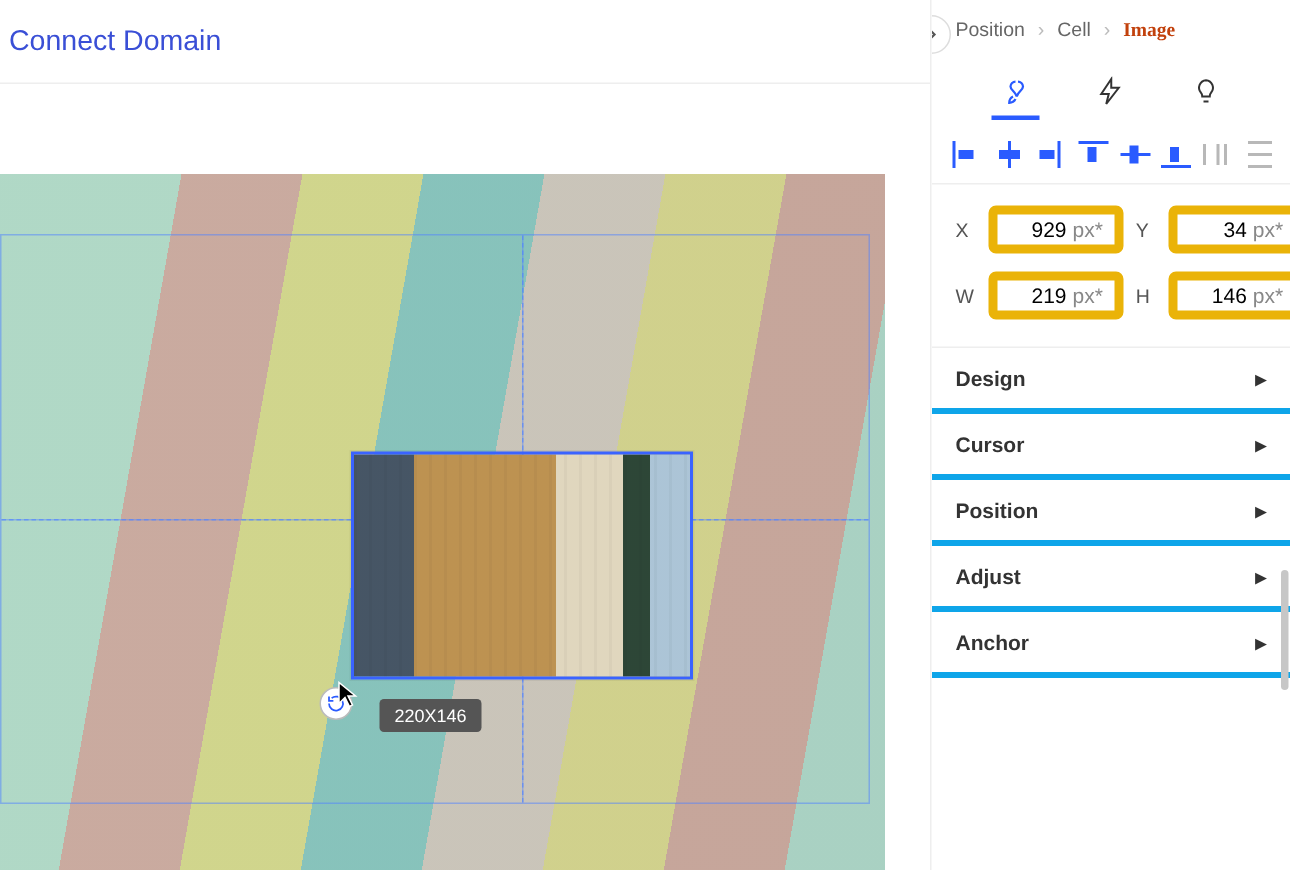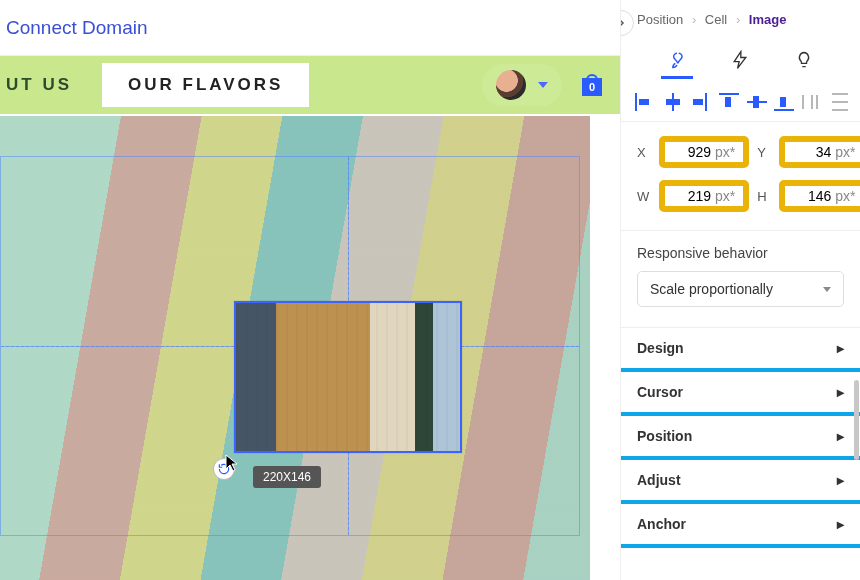--- a/index.html
+++ b/index.html
@@ -53,21 +53,21 @@
   }
   .rotate-handle { position:absolute; top:342px; left:213px; width:22px;height:22px;border-radius:50%;background:#fff;border:1px solid #bbb;display:flex;align-items:center;justify-content:center; }
   .rotate-handle svg{width:14px;height:14px;}
   .cursor-arrow { position:absolute; top:338px; left:225px; }
   .dim-badge { position:absolute; top:350px; left:253px; background:#555; color:#fff; font-size:12px; padding:4px 10px; border-radius:3px;}
 
   
   .panel { width:240px; border-left:1px solid #eee; height:580px; overflow-y:auto; position:relative;}
   .panel-collapse { position:absolute; left:-13px; top:10px; width:26px;height:26px;border-radius:50%;background:#fff;border:1px solid #ddd;display:flex;align-items:center;justify-content:center; cursor:pointer; z-index:5;}
   .crumbs { padding:12px 16px 0; font-size:13px; color:#666;}
-  .crumbs .cur { color:#4c1d95; font-weight:600;}
+  .crumbs .cur { color:#c2410c; font-weight:600;font-family:Liberation Serif, serif;}
   .crumbs .sep{ margin:0 5px; color:#bbb;}
   .mode-tabs { display:flex; justify-content:space-around; padding:16px 24px 0;}
   .mode-tabs .mt { width:32px; height:36px; display:flex;align-items:center;justify-content:center; border-bottom:3px solid transparent; cursor:pointer;}
   .mode-tabs .mt.active{ border-bottom-color:#2a5bff;}
   .mode-tabs svg{width:20px;height:20px;}
   .align-row { display:flex; gap:12px; padding:14px 14px 10px; align-items:center; border-bottom:1px solid #eee;}
   .align-row .a{ width:20px;height:18px; position:relative; cursor:pointer;}
   .align-row .a .bar{ position:absolute; background:#2a5bff;}
   .align-row .a.muted .bar{ background:#b8b8b8;}
   .size-section { padding:14px 16px 18px; border-bottom:1px solid #eee;}
@@ -87,36 +87,20 @@
   .acc .caret{ color:#333;}
   .scroll-hint{ position:absolute; right:1px; top:380px; width:5px; height:80px; background:#c7c7c7; border-radius:3px;}
 </style>
 </head>
 <body>
 
 <div class="canvas-wrap">
   <div class="topbar">
     <a class="connect-domain">Connect Domain</a>
   </div>
-  <div class="nav-strip">
-    <span class="nav-item">UT US</span>
-    <span class="nav-item active">OUR FLAVORS</span>
-    <div class="nav-right">
-      <div class="profile-chip">
-        <div class="avatar"></div>
-        <div class="chevdown"></div>
-      </div>
-      <div class="bag">
-        <div class="handle"></div>
-        <div class="body">
-            <span>0</span>
-          </div>
-      </div>
-    </div>
-  </div>
 
   <div class="canvas-area">
     <div class="hero-bg"></div>
     <div class="selection-outer"></div>
     <div class="sel-image"></div>
     <div class="rotate-handle">
       <svg viewBox="0 0 24 24">
           <path fill="none" stroke="#2a5bff" stroke-width="2" d="M4 12a8 8 0 1 0 3-6.2M4 4v5h5"></path>
         </svg>
     </div>
@@ -216,27 +200,20 @@
         <span class="unit">px*</span>
       </div>
       <span class="lab">H</span>
       <div class="numbox">
         <input value="146" style="">
         <span class="unit">px*</span>
       </div>
     </div>
   </div>
 
-  <div class="resp-section">
-    <div class="lbl">Responsive behavior</div>
-    <div class="dropdown">
-      <span>Scale proportionally</span>
-      <div class="chev"></div>
-    </div>
-  </div>
 
   <div class="acc">
     <span>Design</span>
     <span class="caret">▸</span>
   </div>
   <div class="acc">
     <span>Cursor</span>
     <span class="caret">▸</span>
   </div>
   <div class="acc">

